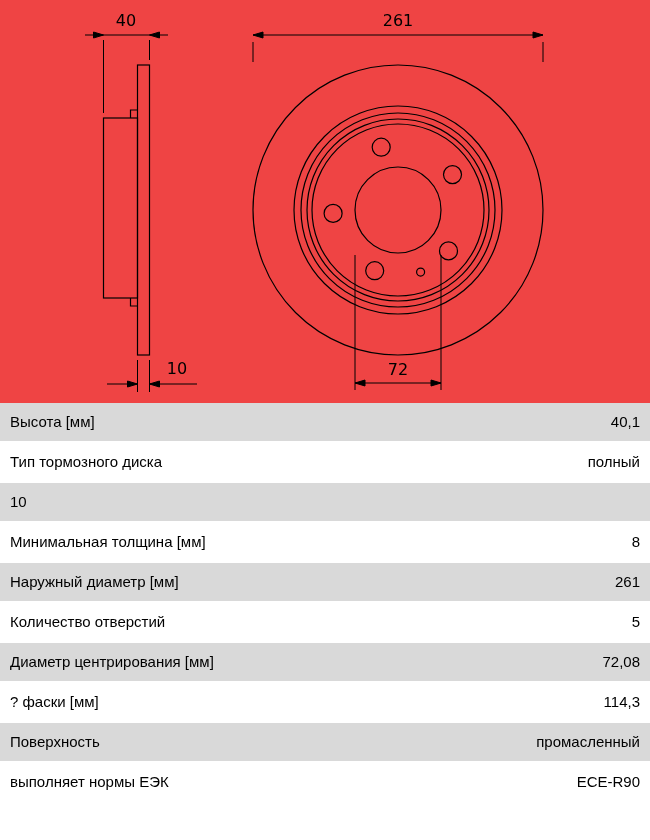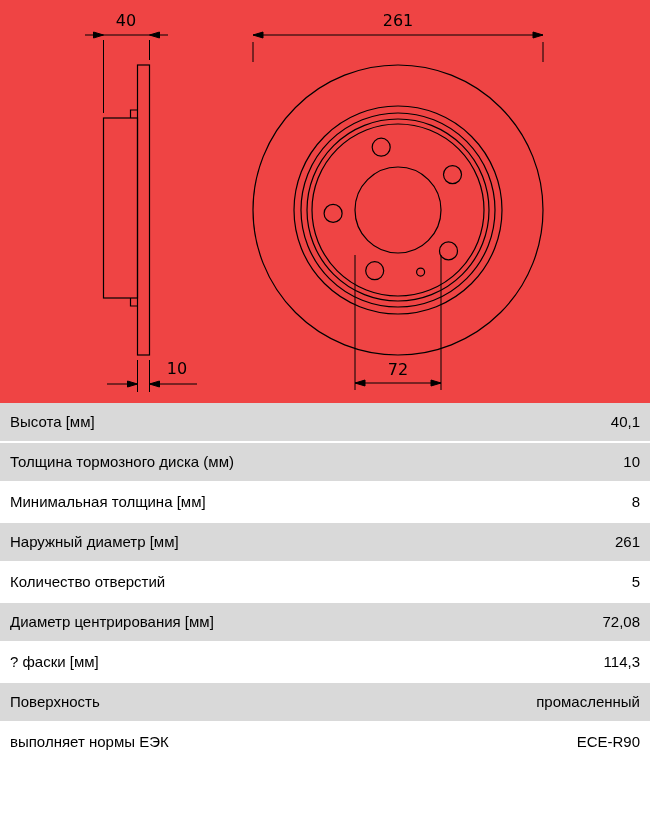--- a/index.html
+++ b/index.html
@@ -90,22 +90,25 @@
     </g>
     <text x="398" y="375" text-anchor="middle">72</text>
   </svg>
 </div>
 
 <div class="spec-table">
   <div class="row alt">
     <span class="label">Высота [мм]</span>
     <span class="value">40,1</span>
   </div>
+  <div class="row">
+    <span class="label">Тип тормозного диска</span>
+    <span class="value">полный</span>
+  </div>
   <div class="row alt">
-    <span class="label">Толщина тормозного диска (мм)</span>
     <span class="value">10</span>
   </div>
   <div class="row">
     <span class="label">Минимальная толщина [мм]</span>
     <span class="value">8</span>
   </div>
   <div class="row alt">
     <span class="label">Наружный диаметр [мм]</span>
     <span class="value">261</span>
   </div>

